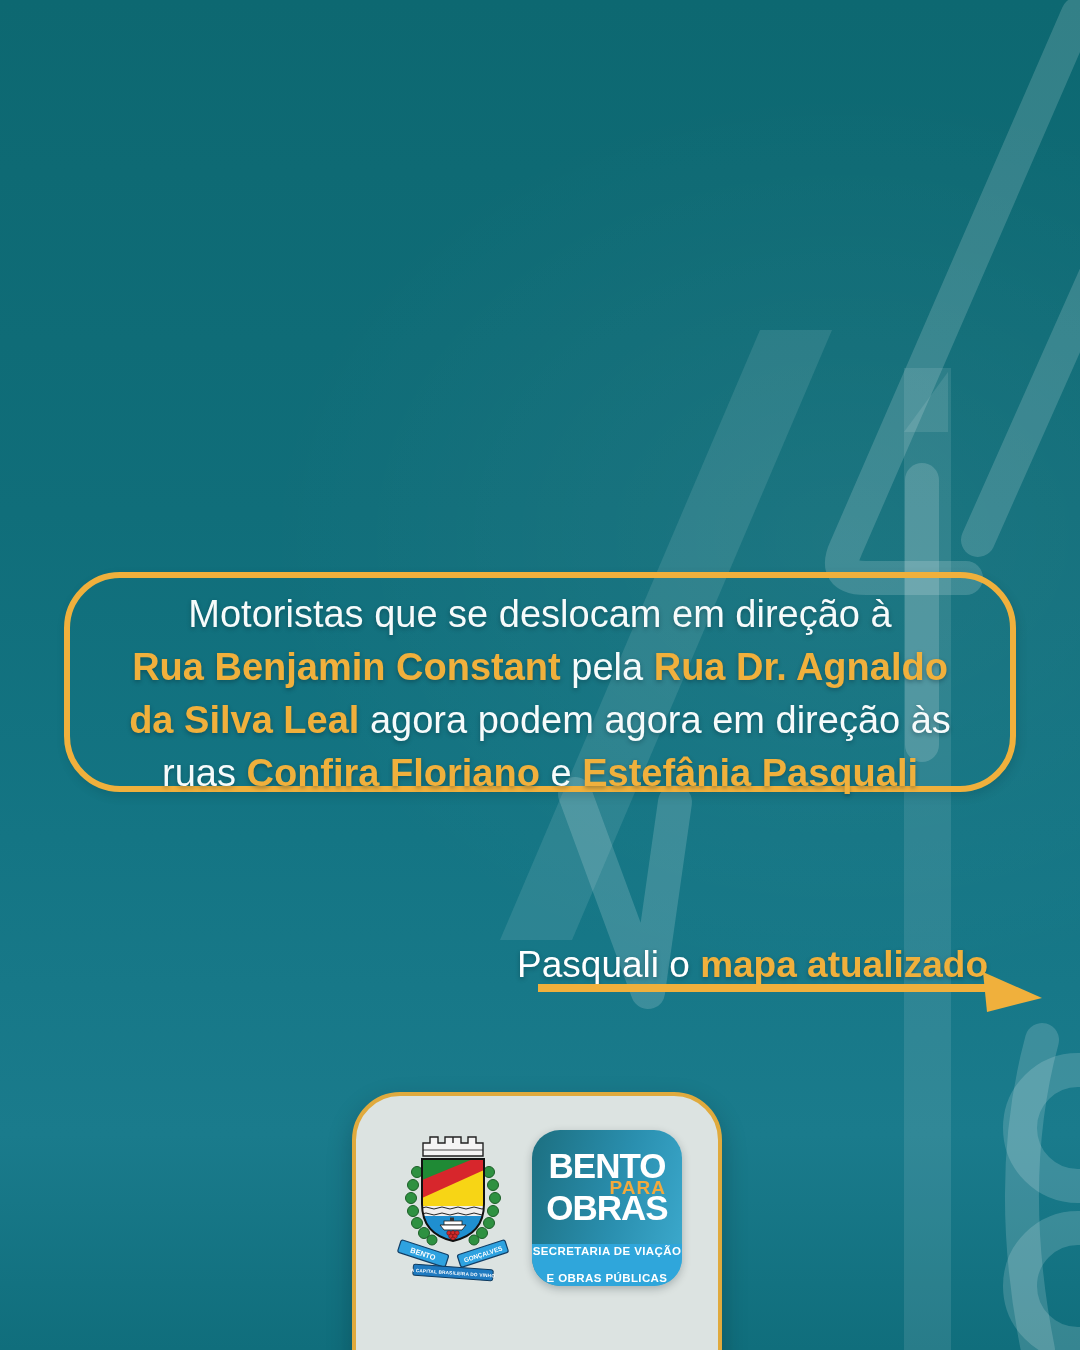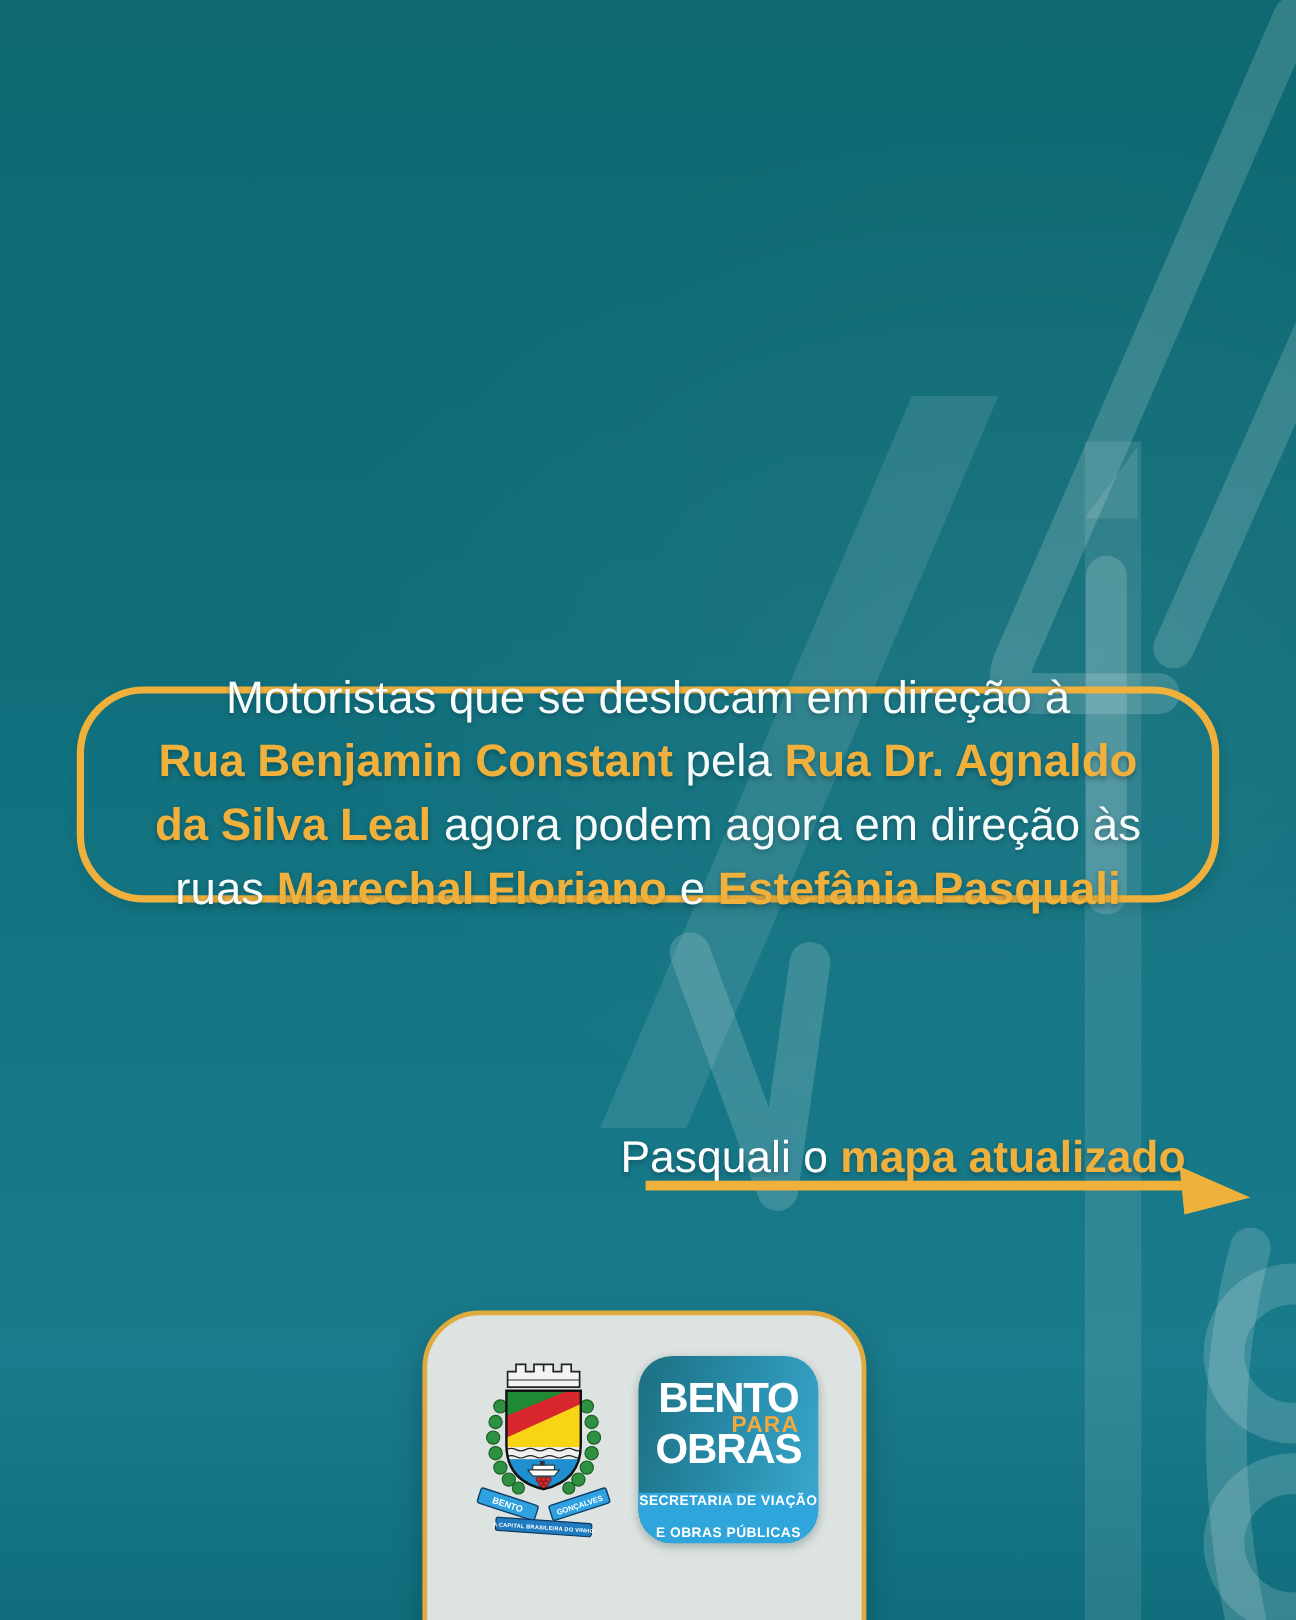--- a/index.html
+++ b/index.html
@@ -32,23 +32,23 @@
   }
   .title-2 {
     margin: 5px 0 0 0;
     font-size: 75px; font-weight: 800; font-style: italic; line-height: 1.0;
     letter-spacing: -2px;
     text-shadow: 4px 5px 7px rgba(4,48,58,0.45);
   }
 
   
   .info-box {
-    position: absolute; left: 64px; top: 572px; width: 952px; height: 180px;
+    position: absolute; left: 64px; top: 572px; width: 952px; height: 220px;
     border: 6px solid #F0B03C; border-radius: 56px;
-    display: flex; flex-direction: column; justify-content: center;
+    display: flex; flex-direction: column; justify-content: flex-start;
     text-align: center;
     padding: 10px 30px;
     box-shadow: 2px 4px 10px rgba(4,48,58,0.18);
   }
   .info-line {
     margin: 0; white-space: pre-wrap;
     font-size: 38px; line-height: 53px; color: #F6FBFB; font-weight: 400;
     text-shadow: 0 2px 4px rgba(0,32,42,0.35);
   }
   .hl { color: #F0B03C; font-weight: 700; }
@@ -117,21 +117,21 @@
       <circle cx="1078" cy="1128" r="58"></circle>
       <circle cx="1078" cy="1286" r="58"></circle>
     </g>
   </svg>
 
 
   <section class="info-box">
     <p class="info-line"><span>Motoristas que se deslocam em direção à</span></p>
     <p class="info-line"><span class="hl">Rua Benjamin Constant</span><span> pela </span><span class="hl">Rua Dr. Agnaldo</span></p>
     <p class="info-line"><span class="hl">da Silva Leal</span><span> agora podem agora em direção às</span></p>
-    <p class="info-line"><span>ruas </span><span class="hl">Marechal Floriano</span><span> e </span><span class="hl">Estefânia Pasquali</span></p>
+    <p class="info-line"><span>ruas </span><span class="hl">Confira Floriano</span><span> e </span><span class="hl">Estefânia Pasquali</span></p>
   </section>
 
   <div class="cta-text"><span>Pasquali o </span><span class="hl">mapa atualizado</span></div>
   <svg class="cta-arrow" width="510" height="56" viewBox="0 0 510 56" aria-hidden="true">
     <path d="M2 20 H 452" stroke="#F0B03C" stroke-width="8" fill="none"></path>
     <polygon points="447,4 506,30 451,44" fill="#F0B03C"></polygon>
   </svg>
 
   <footer class="brand-card">
 

